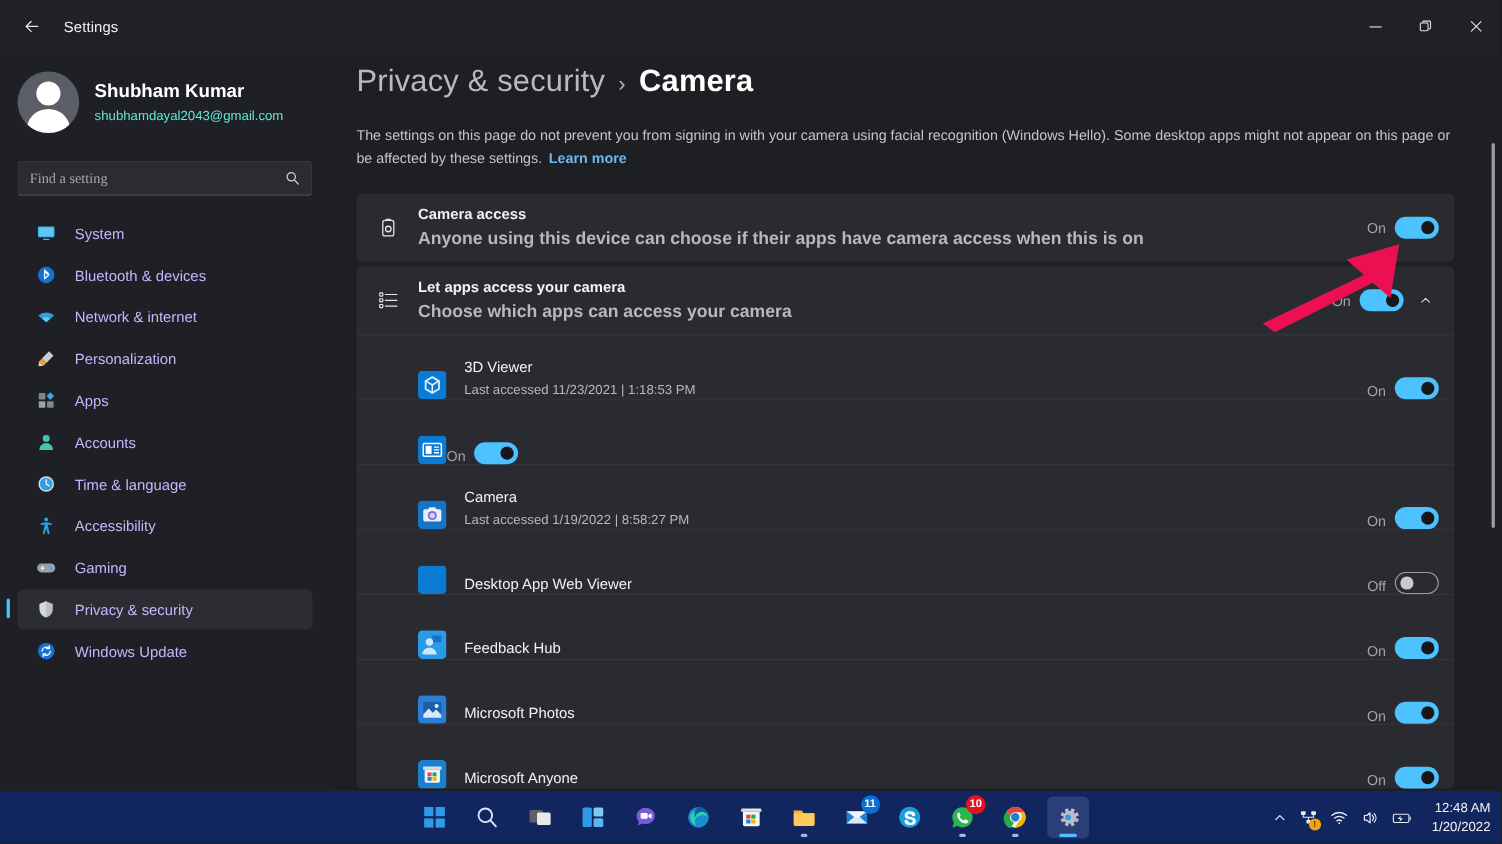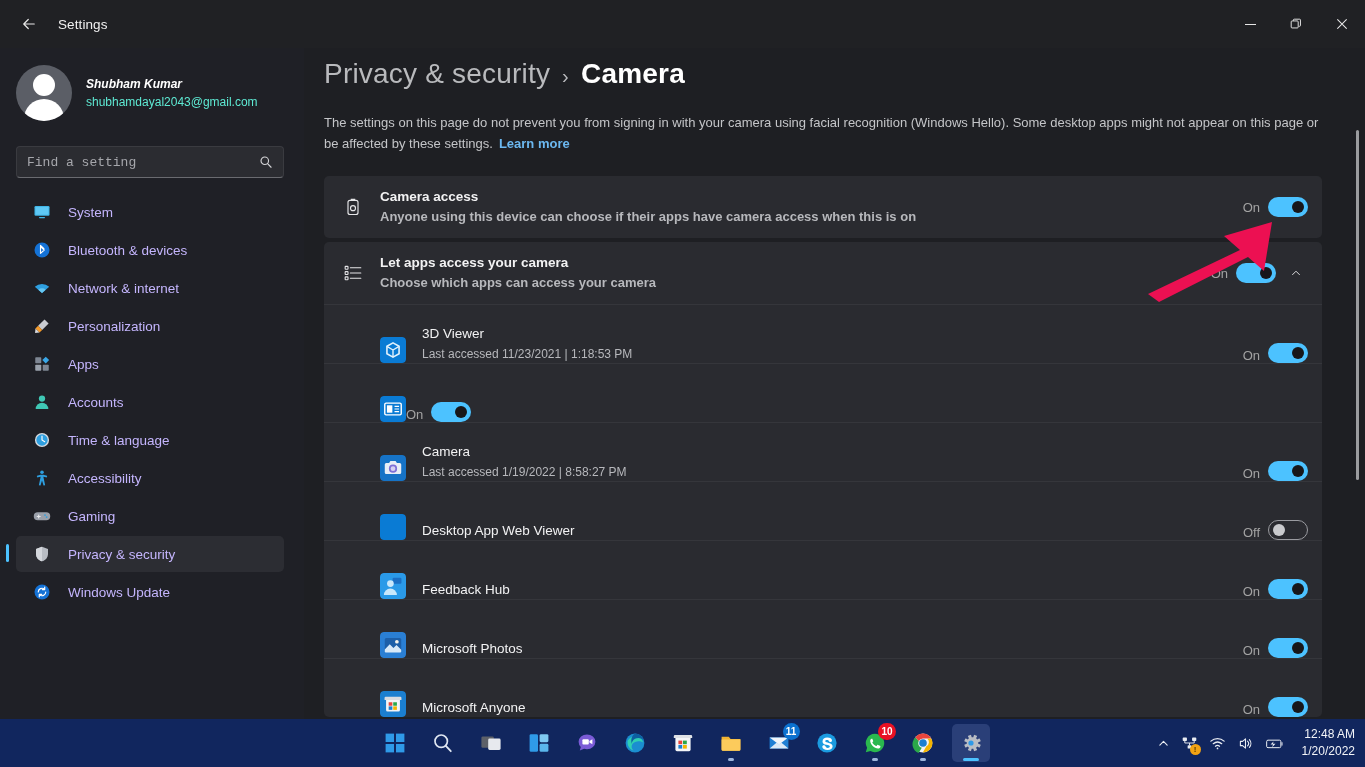--- a/index.html
+++ b/index.html
@@ -54,33 +54,33 @@
   }
   .avatar .head {
     position: absolute; width: 22px; height: 22px; border-radius: 50%;
     background: #fff; left: 17px; top: 9px;
   }
   .avatar .body {
     position: absolute; width: 40px; height: 26px; border-radius: 20px 20px 0 0;
     background: #fff; left: 8px; top: 34px;
   }
   .profile-text { margin-left: 14px; line-height: 1.35; }
-  .profile-name { font-size: 12px; font-weight: bold; color: #fff; font-style: italic; }
+  .profile-name { font-size: 17px; font-weight: bold; color: #fff; }
   .profile-mail { font-size: 12px; color: #5eead4; margin-top: 2px; }
 
   .search-wrap {
     margin: 20px 20px 0 16px; height: 32px; position: relative;
     background: #2b2c31; border: 1px solid #3a3b40;
     border-bottom: 1.5px solid #6a6b70; border-radius: 4px;
     display: flex; align-items: center;
   }
   .search-input {
     flex: 1; background: transparent; border: 0; outline: 0;
     color: #cfcfd2; font-size: 13px; padding: 0 10px;
-    font-family: Liberation Mono, monospace;
+    font-family: Liberation Serif, serif;
   }
   .search-input::placeholder { color: #a6a7ac; }
   .search-icon { margin-right: 10px; color: #d5d5d8; display: flex; }
   .search-icon svg { width: 14px; height: 14px; }
 
   .navlist { margin-top: 16px; }
   .nav-item {
     position: relative; display: flex; align-items: center;
     height: 36px; margin: 2px 20px 2px 16px;
     border-radius: 5px; padding-left: 16px; cursor: default;
@@ -119,21 +119,21 @@
     margin-bottom: 4px;
   }
   .setting-row {
     display: flex; align-items: center; padding: 0 14px 0 16px;
     min-height: 62px;
   }
   .setting-ico { width: 26px; flex: none; color: #e6e6e8; display: flex; align-items: center; justify-content: center; }
   .setting-ico svg { width: 20px; height: 20px; }
   .setting-text { margin-left: 14px; flex: 1; line-height: 1.45; font-weight: bold; }
   .setting-title { font-size: 13.5px; color: #f2f2f3; }
-  .setting-sub { font-size: 13px; color: #b7b8bc; margin-top: 2px; }
+  .setting-sub { font-size: 16px; color: #b7b8bc; margin-top: 2px; }
   .setting-state { font-size: 13px; color: #a3a3a3; margin-right: 8px; }
 
   .toggle {
     width: 40px; height: 20px; border-radius: 10px; position: relative;
     flex: none;
   }
   .toggle.on { background: #4cc2ff; }
   .toggle.off { background: transparent; border: 1.4px solid #9a9ba0; }
   .toggle .knob {
     position: absolute; width: 12px; height: 12px; border-radius: 50%;

